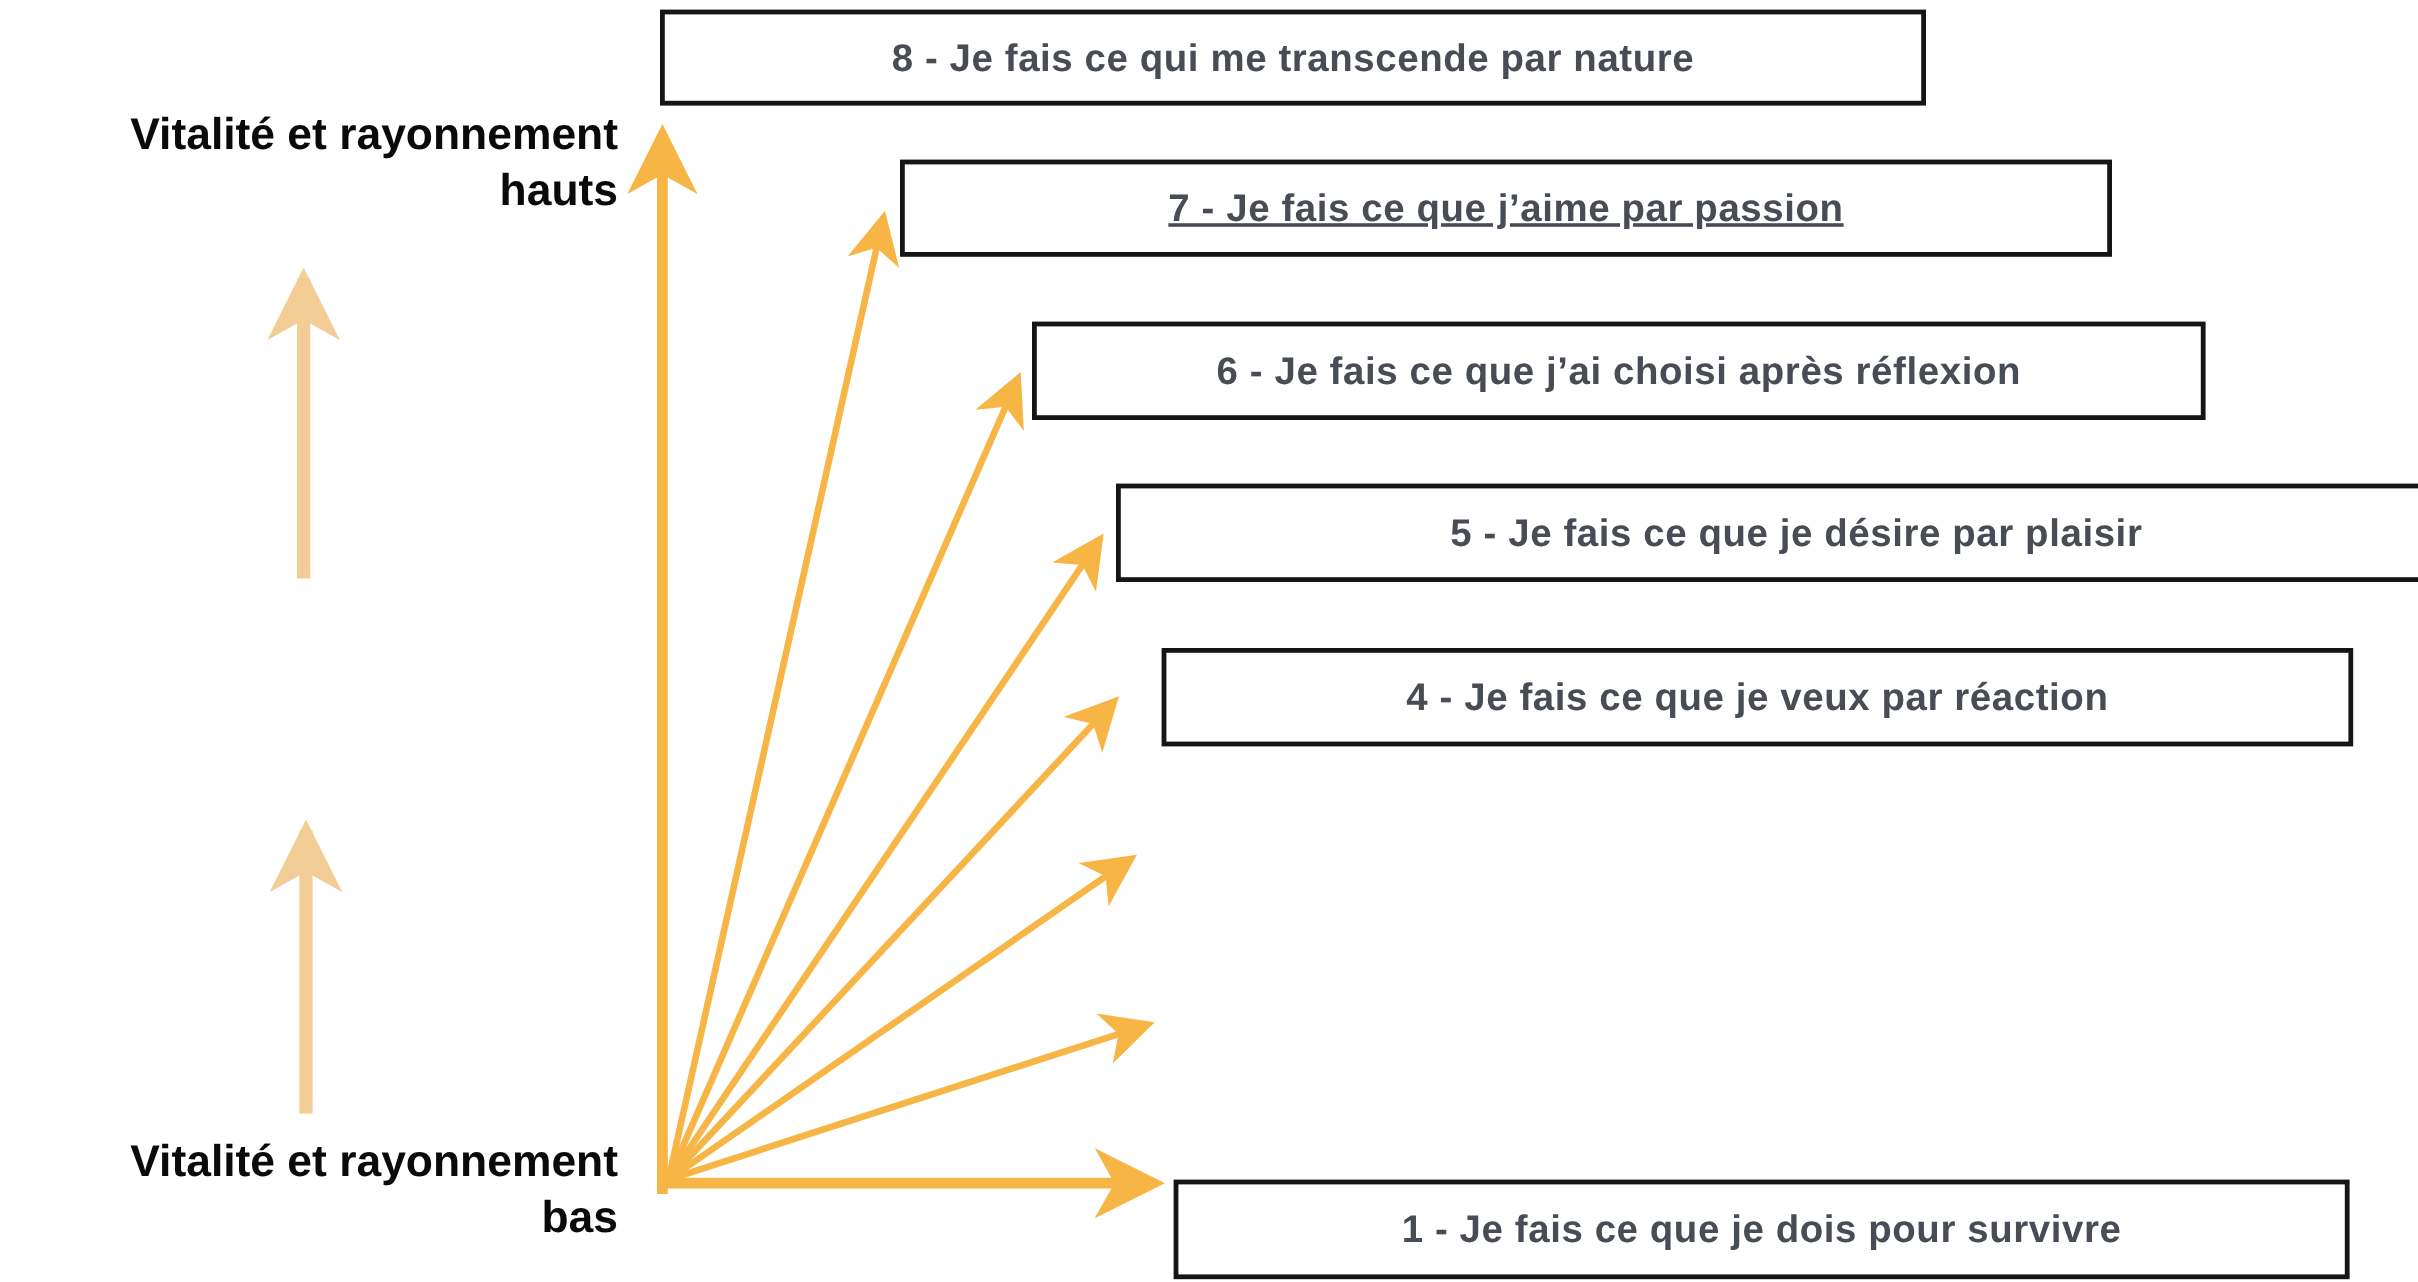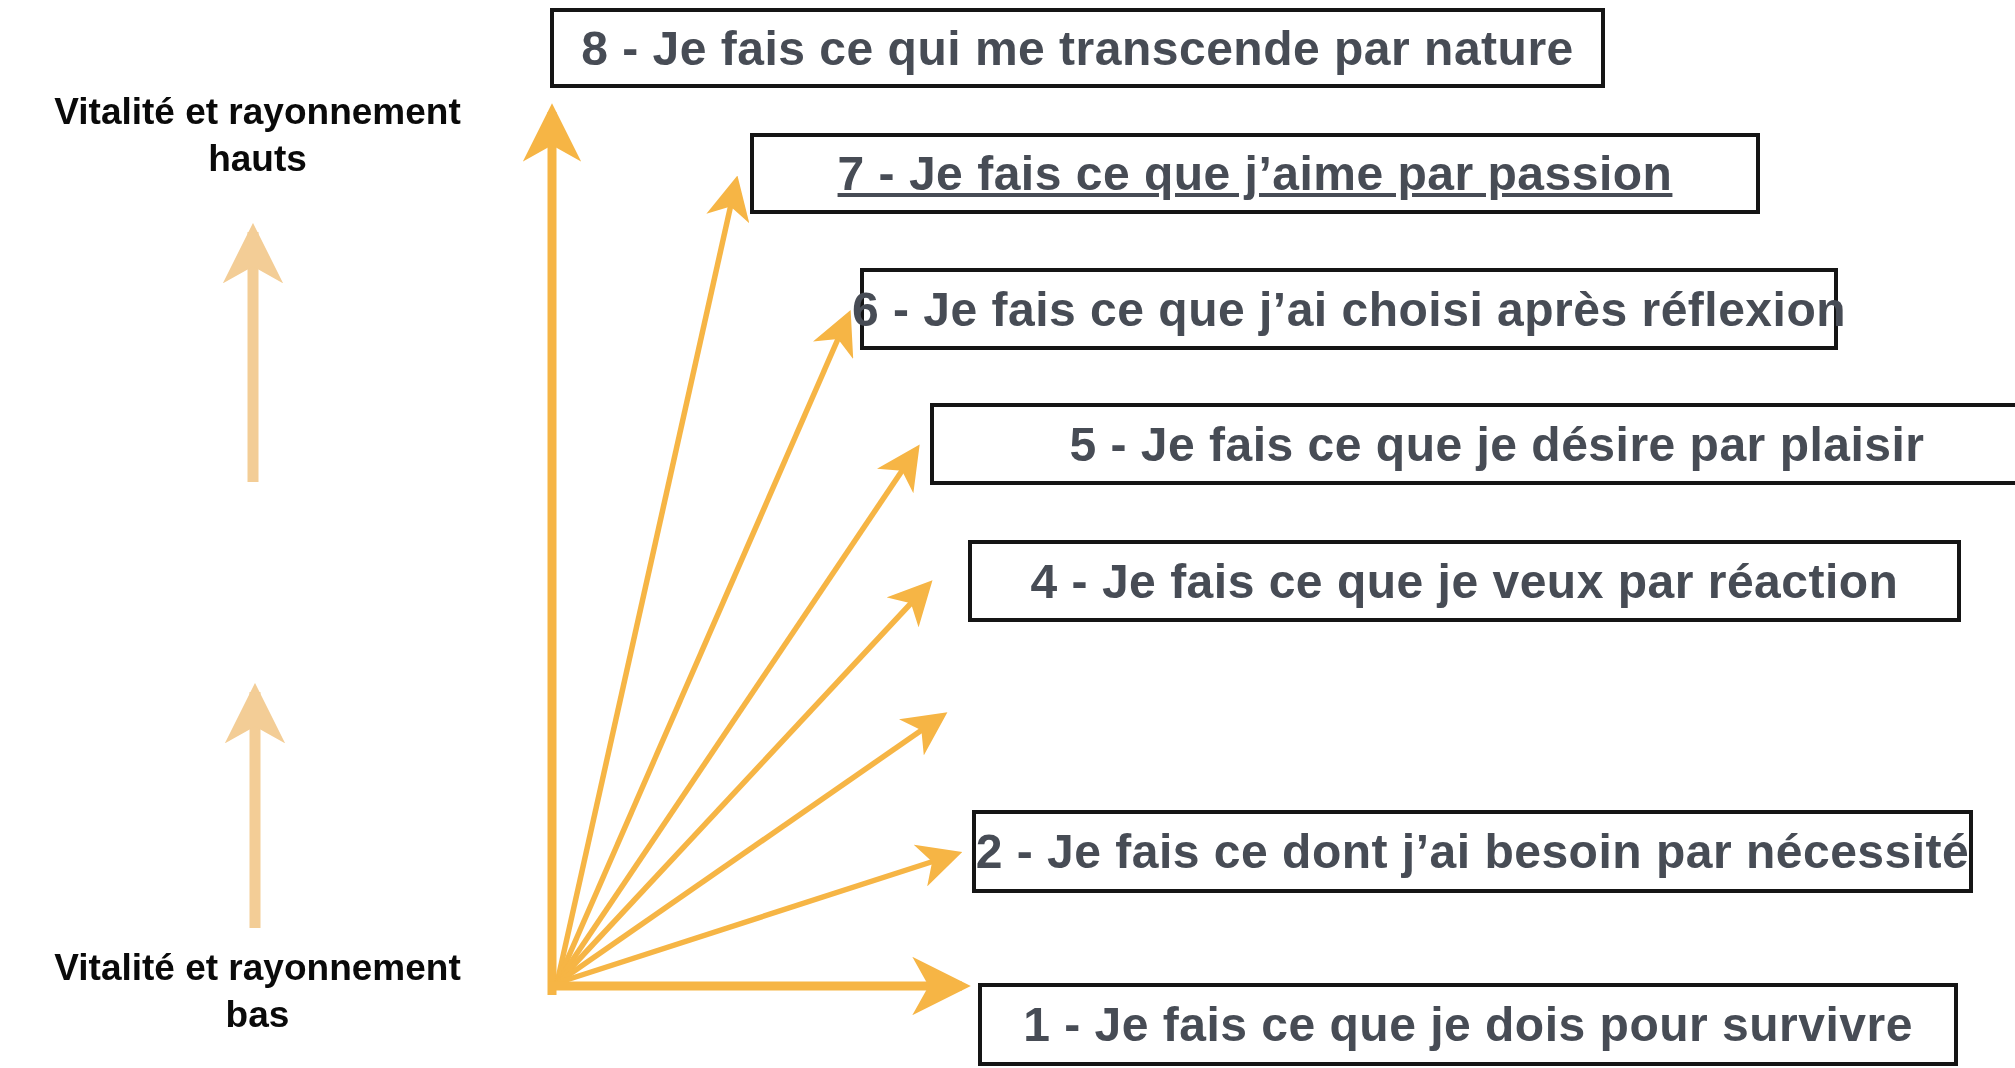--- a/index.html
+++ b/index.html
@@ -15,35 +15,35 @@
   .canvas{
     position:relative;width:2015px;height:1068px;background:var(--background);
     font-family:"Liberation Sans", sans-serif;
   }
   .arrow-layer{position:absolute;left:0;top:0;width:2015px;height:1068px;}
   .level-box{
     position:absolute;
     background:#fff;
     border:4px solid var(--box-border);
     display:flex;align-items:center;justify-content:center;
-    font-size:48px;font-weight:bold;color:var(--box-text);
+    font-size:32px;font-weight:bold;color:var(--box-text);
     letter-spacing:0.5px;
     white-space:nowrap;
   }
   .b8{left:550px;top:8px;width:1055px;height:80px;}
   .b7{left:750px;top:133px;width:1010px;height:81px;text-decoration:underline;}
   .b6{left:860px;top:268px;width:978px;height:82px;}
   .b5{left:930px;top:403px;width:1134px;height:82px;}
   .b4{left:940px;top:540px;width:993px;height:82px;margin-left:28px;}
   .b3{left:955px;top:672px;width:1002px;height:81px;}
   .b2{left:972px;top:810px;width:1001px;height:83px;}
   .b1{left:978px;top:942px;width:980px;height:83px;margin-top:41px;}
   .axis-label{
     position:absolute;left:0;width:515px;
-    text-align:center;
+    text-align:right;
     font-size:37px;font-weight:bold;color:var(--label-text);
     line-height:1.28;
     white-space:pre-line;
   }
   .lbl-top{top:88px;}
   .lbl-mid{top:496px;}
   .lbl-bot{top:944px;}
 </style>
 </head>
 <body>
@@ -80,16 +80,15 @@
   <div class="axis-label lbl-top">Vitalité et rayonnement
 hauts</div>
   <div class="axis-label lbl-bot">Vitalité et rayonnement
 bas</div>
 
   <div class="level-box b8">8 - Je fais ce qui me transcende par nature</div>
   <div class="level-box b7">7 - Je fais ce que j’aime par passion</div>
   <div class="level-box b6">6 - Je fais ce que j’ai choisi après réflexion</div>
   <div class="level-box b5">5 - Je fais ce que je désire par plaisir</div>
   <div class="level-box b4">4 - Je fais ce que je veux par réaction</div>
-  <div class="level-box b2">2 - Je fais ce dont j’ai besoin par nécessité</div>
   <div class="level-box b1">1 - Je fais ce que je dois pour survivre</div>
 
 </div>
 
 </body></html>

